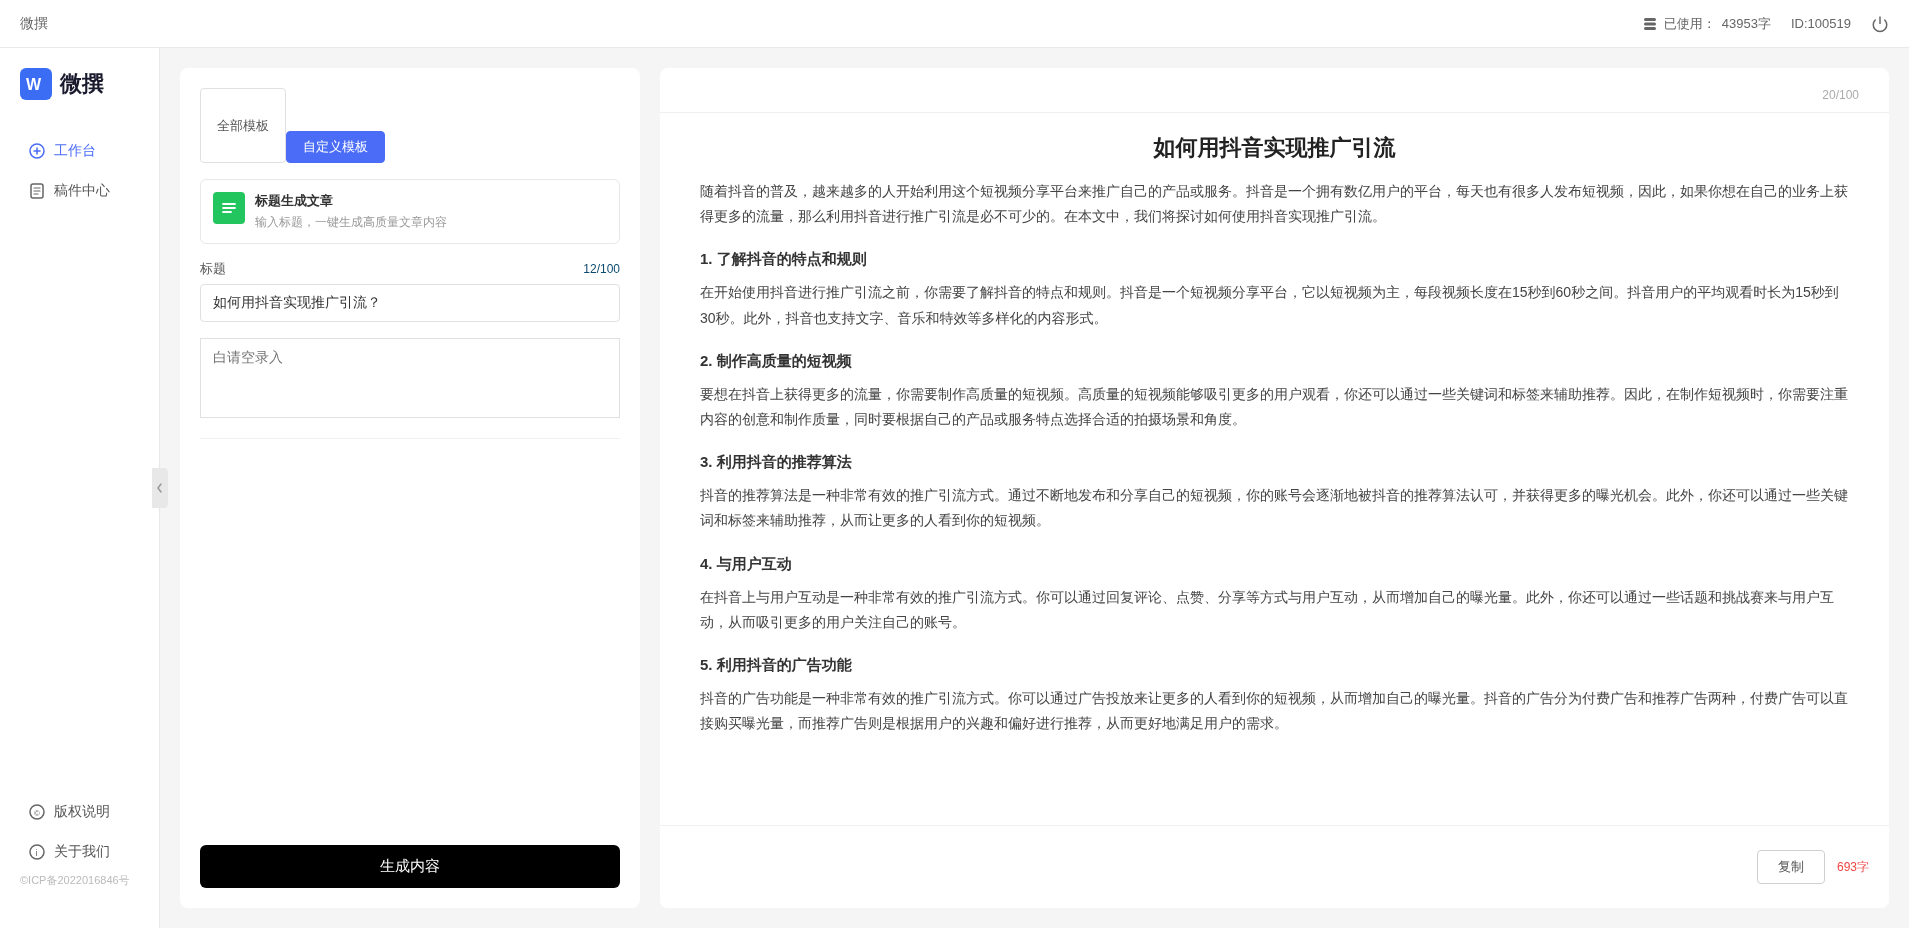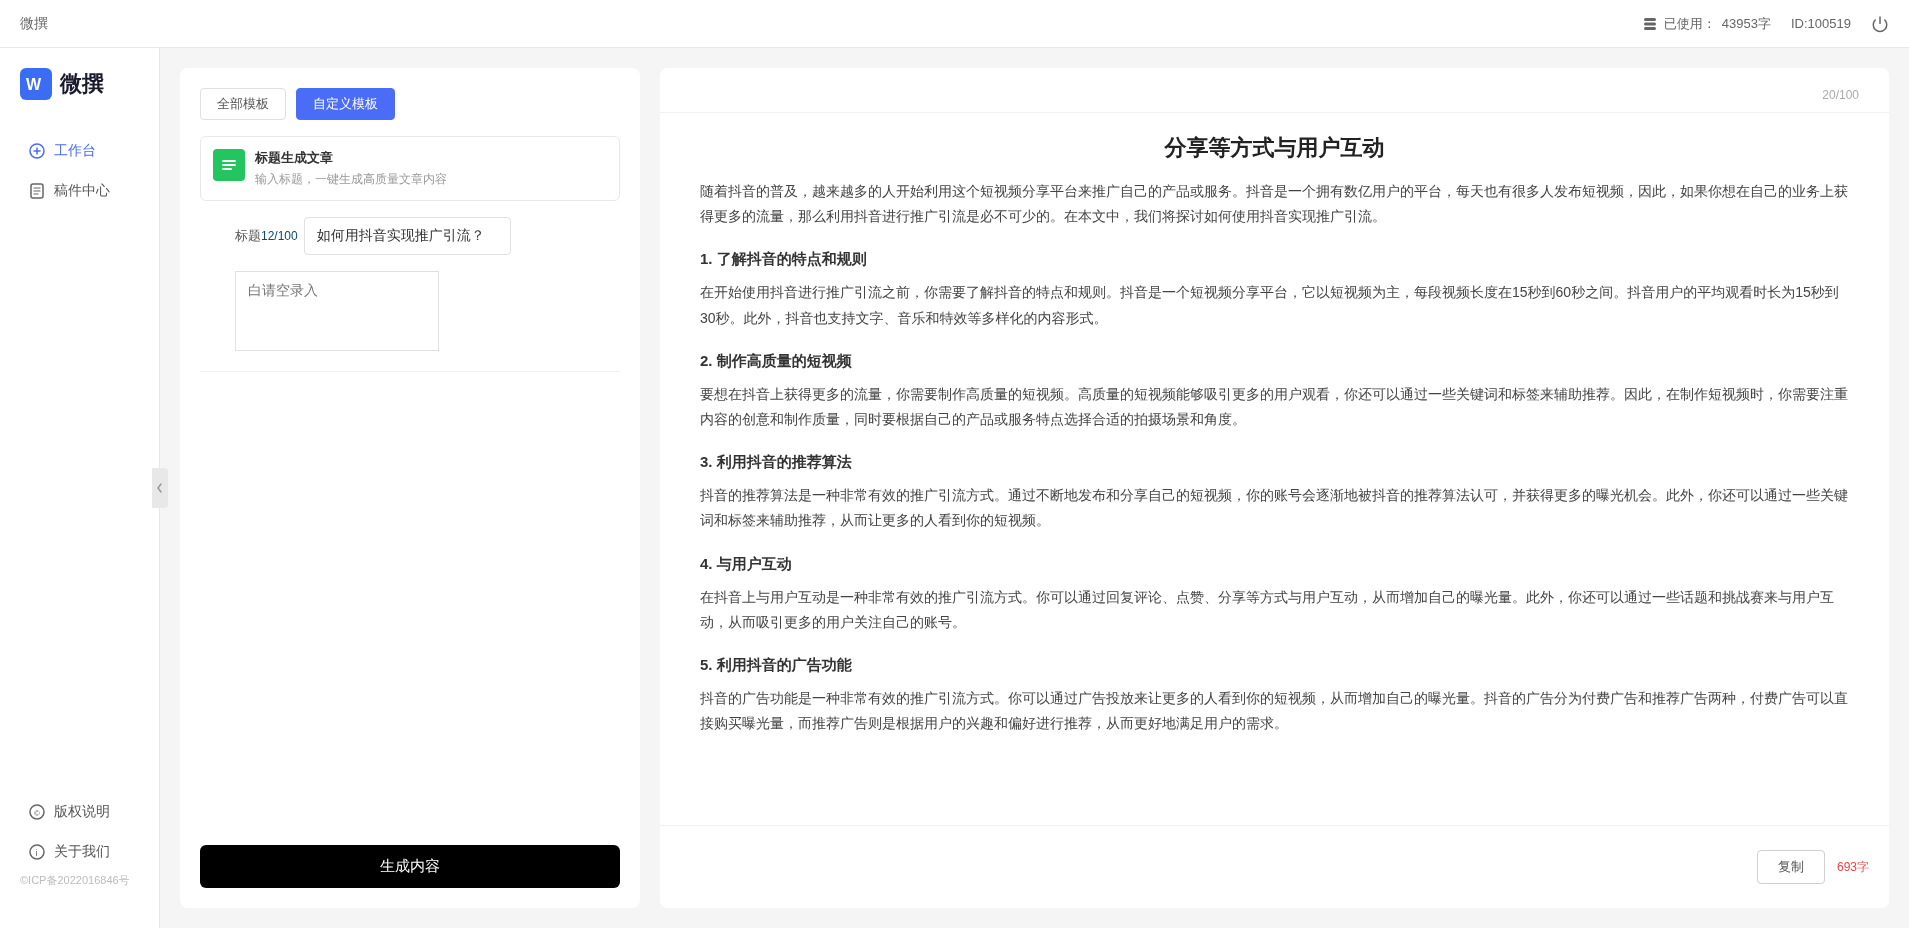--- a/index.html
+++ b/index.html
@@ -26,33 +26,33 @@
     .sidebar-footer-text { padding: 0 20px; font-size: 11px; color: #bbb; }
 
     
     .collapse-btn { position: absolute; left: 152px; top: 50%; transform: translateY(-50%); width: 16px; height: 40px; background: #e8e8e8; border-radius: 0 4px 4px 0; cursor: pointer; display: flex; align-items: center; justify-content: center; z-index: 10; }
 
     
     .content-area { flex: 1; display: flex; overflow: hidden; background: #f5f5f5; padding: 20px; gap: 20px; }
 
     
     .left-panel { width: 460px; background: #fff; border-radius: 8px; padding: 20px; display: flex; flex-direction: column; gap: 16px; flex-shrink: 0; }
-    .template-tabs { display: flex; gap: 10px; }
+    .template-tabs { display: flex; gap: 0; }
     .tab-btn { padding: 6px 16px; border-radius: 4px; cursor: pointer; font-size: 13px; border: 1px solid #e0e0e0; background: #fff; color: #555; }
-    .tab-btn.active { background: #4a6cf7; color: #fff; border-color: #4a6cf7; }
+    .tab-btn.active { background: #4a6cf7; color: #fff; border-color: #4a6cf7; margin-top: 43px; }
 
     
     .template-card { display: flex; align-items: flex-start; gap: 10px; padding: 12px; border: 1px solid #e8e8e8; border-radius: 6px; cursor: pointer; }
     .template-card-icon { width: 32px; height: 32px; background: #22c55e; border-radius: 4px; display: flex; align-items: center; justify-content: center; color: #fff; font-size: 14px; flex-shrink: 0; }
     .template-card-info { flex: 1; }
     .template-card-title { font-size: 13px; font-weight: 600; color: #333; margin-bottom: 4px; }
     .template-card-desc { font-size: 12px; color: #999; }
 
     
-    .form-group { display: flex; flex-direction: row; gap: 6px; margin-left: 35px; }
+    .form-group { display: flex; flex-direction: column; gap: 6px; }
     .form-label-row { display: flex; justify-content: space-between; align-items: center; }
     .form-label { font-size: 13px; color: #555; }
     .form-count { font-size: 12px; color: #0c4a6e; }
     .form-input { border: 1px solid #e0e0e0; border-radius: 4px; padding: 10px 12px; font-size: 14px; color: #333; outline: none; font-family: inherit; }
     .form-textarea { border: 1px solid #e0e0e0; border-radius: 0; padding: 10px 12px; font-size: 14px; color: #ccc; min-height: 80px; resize: none; outline: none; font-family: inherit; }
     .divider { border: none; border-top: 1px solid #f0f0f0; margin: 4px 0; }
 
     
     .generate-btn { padding: 12px; background: #000000; color: #fff; border: none; border-radius: 6px; font-size: 15px; cursor: pointer; width: 100%; margin-top: auto; }
 
@@ -192,21 +192,21 @@
       <hr class="divider">
 
       <button class="generate-btn">生成内容</button>
     </div>
 
     <div class="right-panel">
       <div class="right-panel-header">
         <span class="page-counter">20/100</span>
       </div>
 
-      <div class="article-title">分享等方式与用户互动</div>
+      <div class="article-title">如何用抖音实现推广引流</div>
 
       <div class="article-content" id="article-body">
       <p>随着抖音的普及，越来越多的人开始利用这个短视频分享平台来推广自己的产品或服务。抖音是一个拥有数亿用户的平台，每天也有很多人发布短视频，因此，如果你想在自己的业务上获得更多的流量，那么利用抖音进行推广引流是必不可少的。在本文中，我们将探讨如何使用抖音实现推广引流。</p>
           <h3>1.  了解抖音的特点和规则</h3>
           <p>在开始使用抖音进行推广引流之前，你需要了解抖音的特点和规则。抖音是一个短视频分享平台，它以短视频为主，每段视频长度在15秒到60秒之间。抖音用户的平均观看时长为15秒到30秒。此外，抖音也支持文字、音乐和特效等多样化的内容形式。</p>
           <h3>2.  制作高质量的短视频</h3>
           <p>要想在抖音上获得更多的流量，你需要制作高质量的短视频。高质量的短视频能够吸引更多的用户观看，你还可以通过一些关键词和标签来辅助推荐。因此，在制作短视频时，你需要注重内容的创意和制作质量，同时要根据自己的产品或服务特点选择合适的拍摄场景和角度。</p>
           <h3>3.  利用抖音的推荐算法</h3>
           <p>抖音的推荐算法是一种非常有效的推广引流方式。通过不断地发布和分享自己的短视频，你的账号会逐渐地被抖音的推荐算法认可，并获得更多的曝光机会。此外，你还可以通过一些关键词和标签来辅助推荐，从而让更多的人看到你的短视频。</p>
           <h3>4.  与用户互动</h3>

